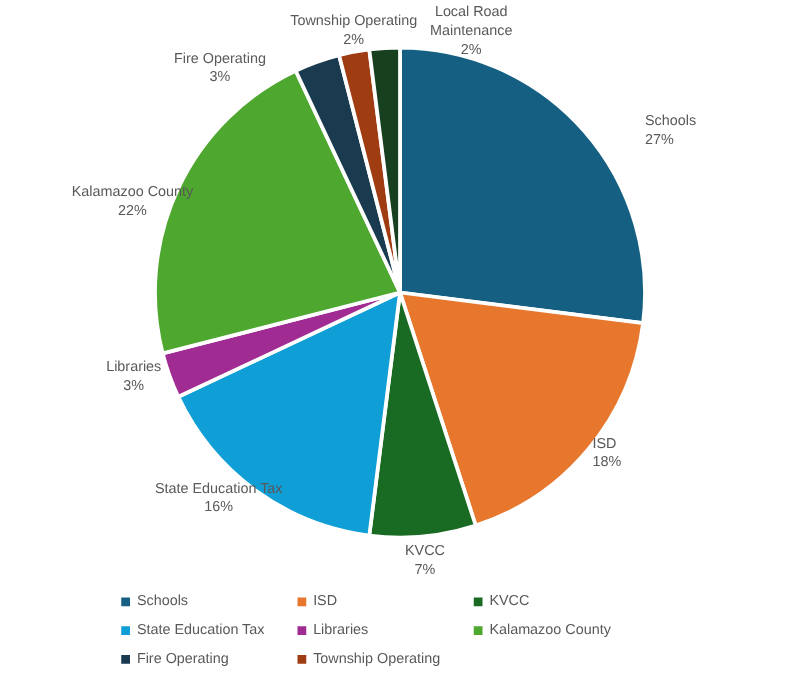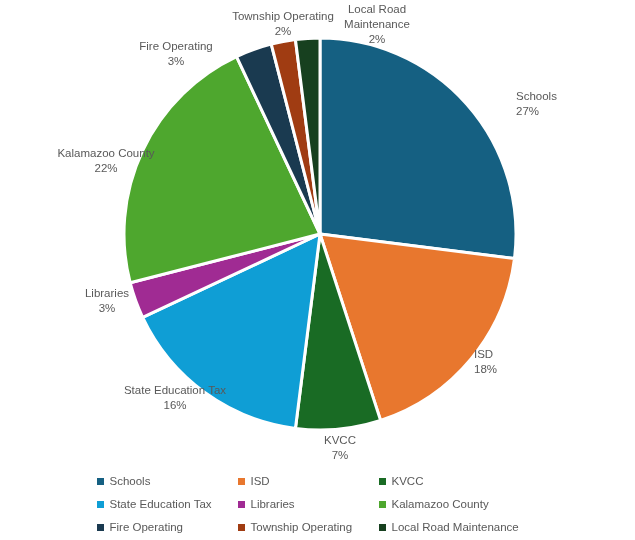--- a/index.html
+++ b/index.html
@@ -131,19 +131,15 @@
         <span class="legend-label">Kalamazoo County</span>
       </div>
       <div class="legend-item">
         <span class="legend-swatch" style="background: rgb(26, 58, 80);"></span>
         <span class="legend-label">Fire Operating</span>
       </div>
       <div class="legend-item">
         <span class="legend-swatch" style="background: rgb(160, 60, 18);"></span>
         <span class="legend-label">Township Operating</span>
       </div>
-      <div class="legend-item">
-        <span class="legend-swatch" style="background: rgb(23, 64, 31);"></span>
-        <span class="legend-label">Local Road Maintenance</span>
-      </div>
     </div>
 
 </div>
 
 </body></html>

